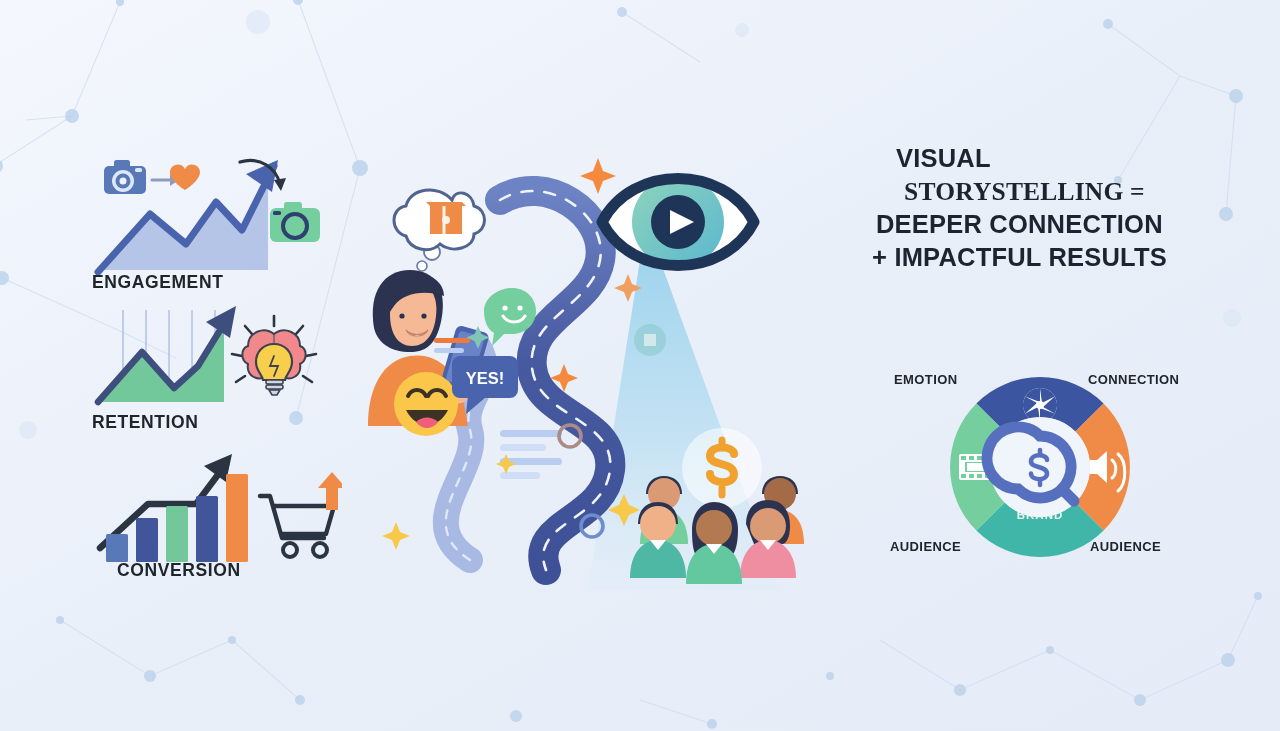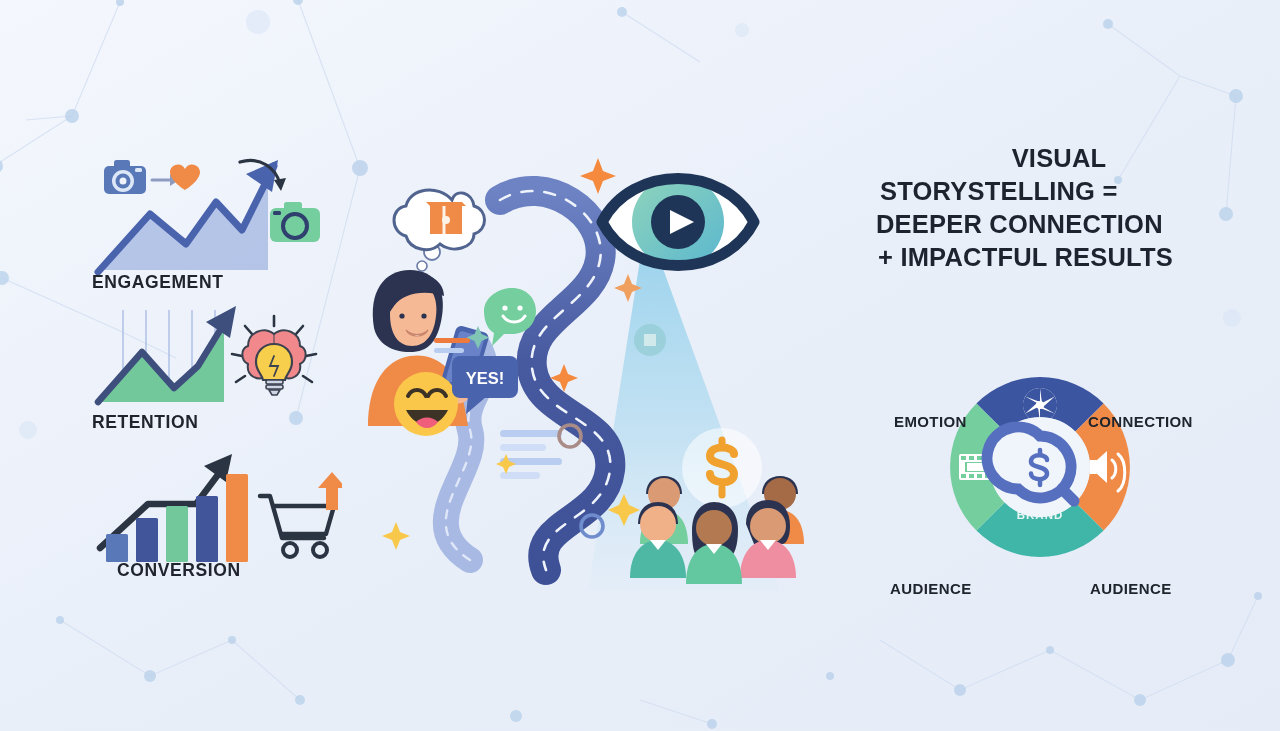--- a/index.html
+++ b/index.html
@@ -20,29 +20,29 @@
     font-size:17.5px;font-weight:600;letter-spacing:.6px;
     color:#20242c;white-space:nowrap;
   }
   
   #headline{
     position:absolute;left:872px;top:142px;width:350px;
     font-size:25.5px;line-height:33px;font-weight:700;
     letter-spacing:.2px;color:#1d2430;text-align:left;
   }
   #headline .ln{display:block;white-space:nowrap;}
-  #headline .ln.l1{margin-left:24px;text-align:center;}
-  #headline .ln.l2{margin-left:8px;}
+  #headline .ln.l1{margin-left:24px;}
+  #headline .ln.l2{margin-left:32px;font-family:Liberation Serif, serif;}
   #headline .ln.l3{margin-left:4px;}
-  #headline .ln.l4{margin-left:6px;}
+  #headline .ln.l4{margin-left:0px;}
   
   #donut-wrap{position:absolute;left:880px;top:360px;width:320px;height:215px;}
   .donut-label{
-    position:absolute;font-size:15px;font-weight:600;
-    letter-spacing:.4px;color:#20242c;white-space:nowrap;margin-top:41px;
+    position:absolute;font-size:13px;font-weight:600;
+    letter-spacing:.4px;color:#20242c;white-space:nowrap;
   }
   .dl-emotion{left:14px;top:12px;}
   .dl-narrative{left:208px;top:12px;}
   .dl-aud-left{left:10px;top:179px;}
   .dl-aud-right{left:210px;top:179px;}
   
   #center-art{position:absolute;left:350px;top:130px;width:470px;height:470px;}
   .yes-text{
     font-size:16.5px;font-weight:700;fill:#ffffff;
     font-family:"Liberation Sans", sans-serif;

